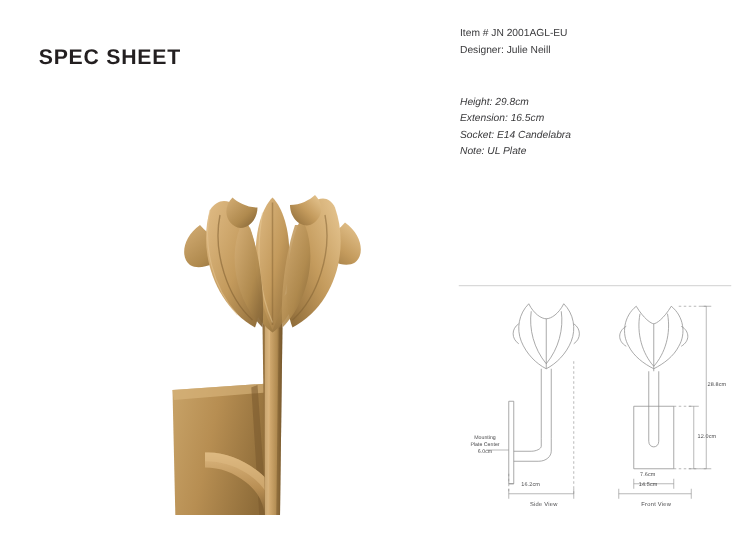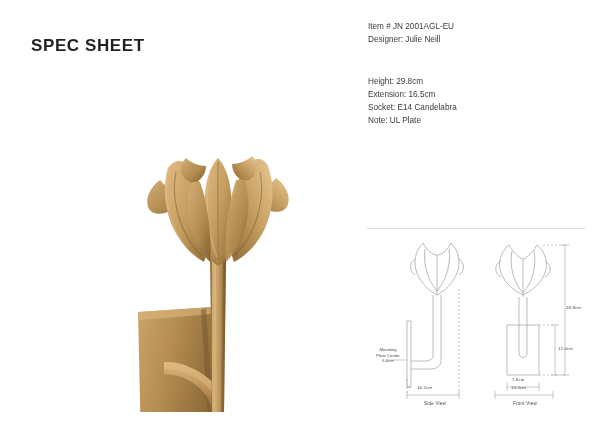--- a/index.html
+++ b/index.html
@@ -45,21 +45,21 @@
     font-weight: bold;
     color: #231f20;
     font-size: 8.6px;
     margin-bottom: 1px;
   }
   .info .item-number {
   }
   .info .designer {
     margin-bottom: 28px;
   }
-  .info .spec-line { display: block; }
+  .info .spec-line { display: block; font-style: italic; }
 
   
   .hero {
     position: absolute;
     left: 40px;
     top: 62px;
     width: 290px;
     height: 350px;
   }
   .hero svg { display: block; }

